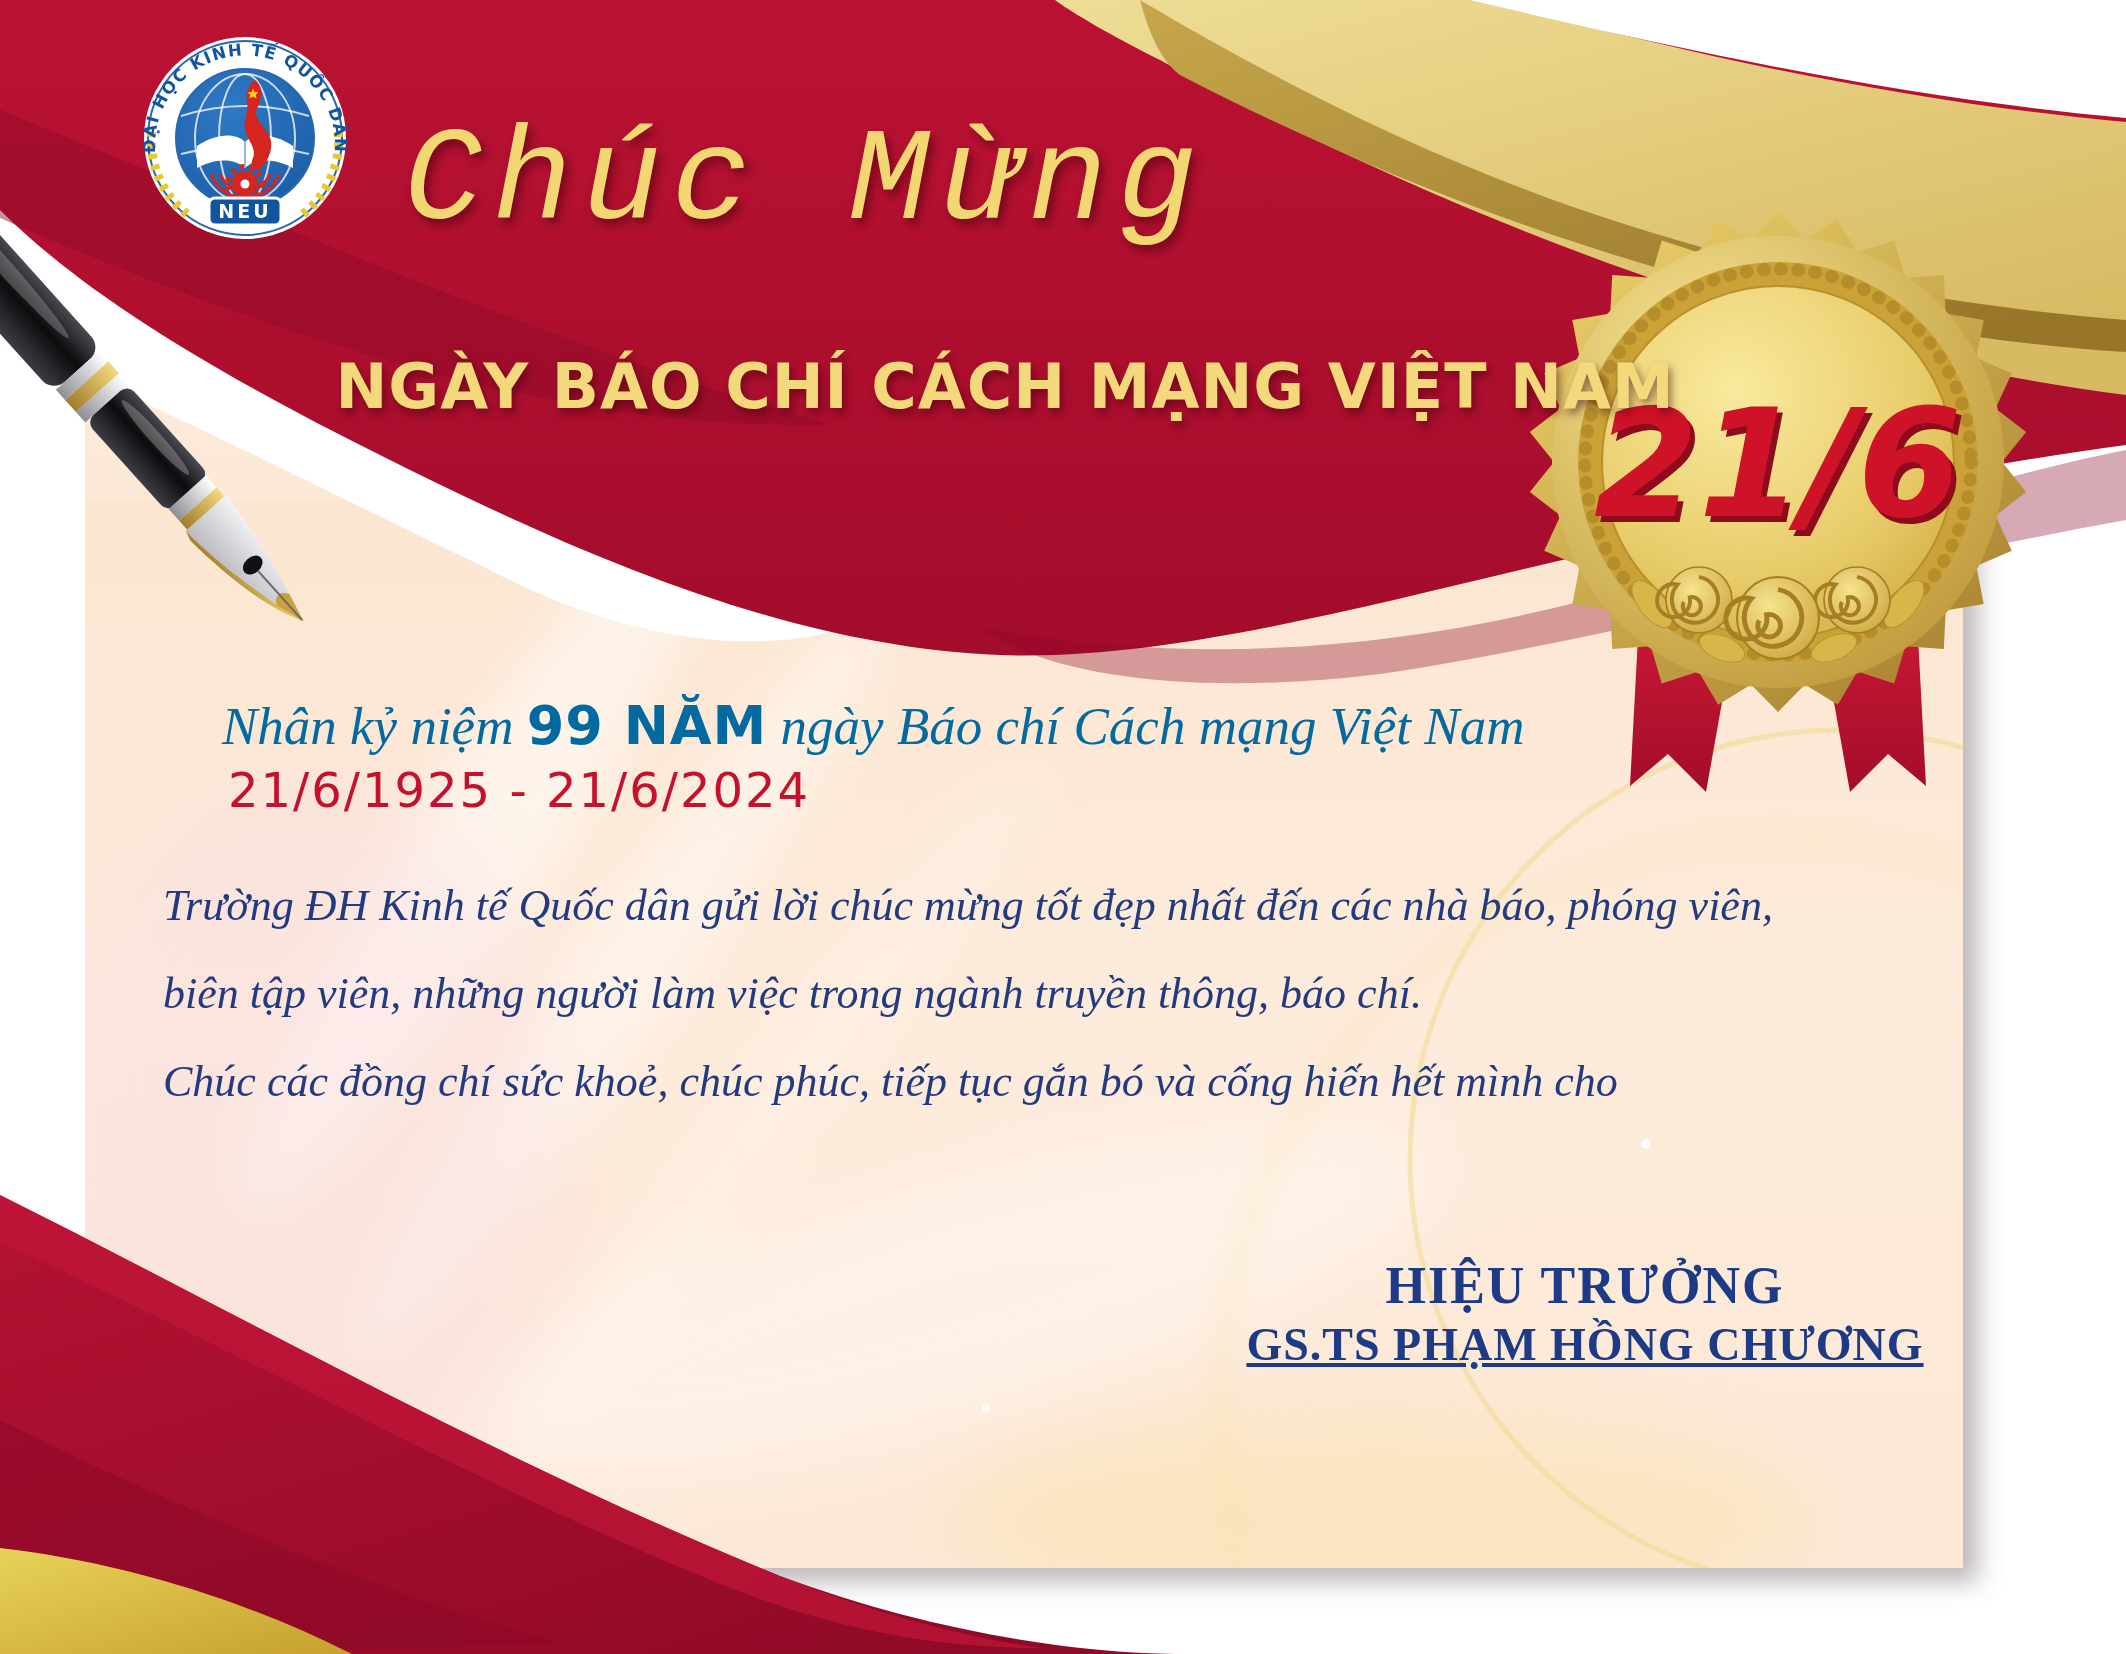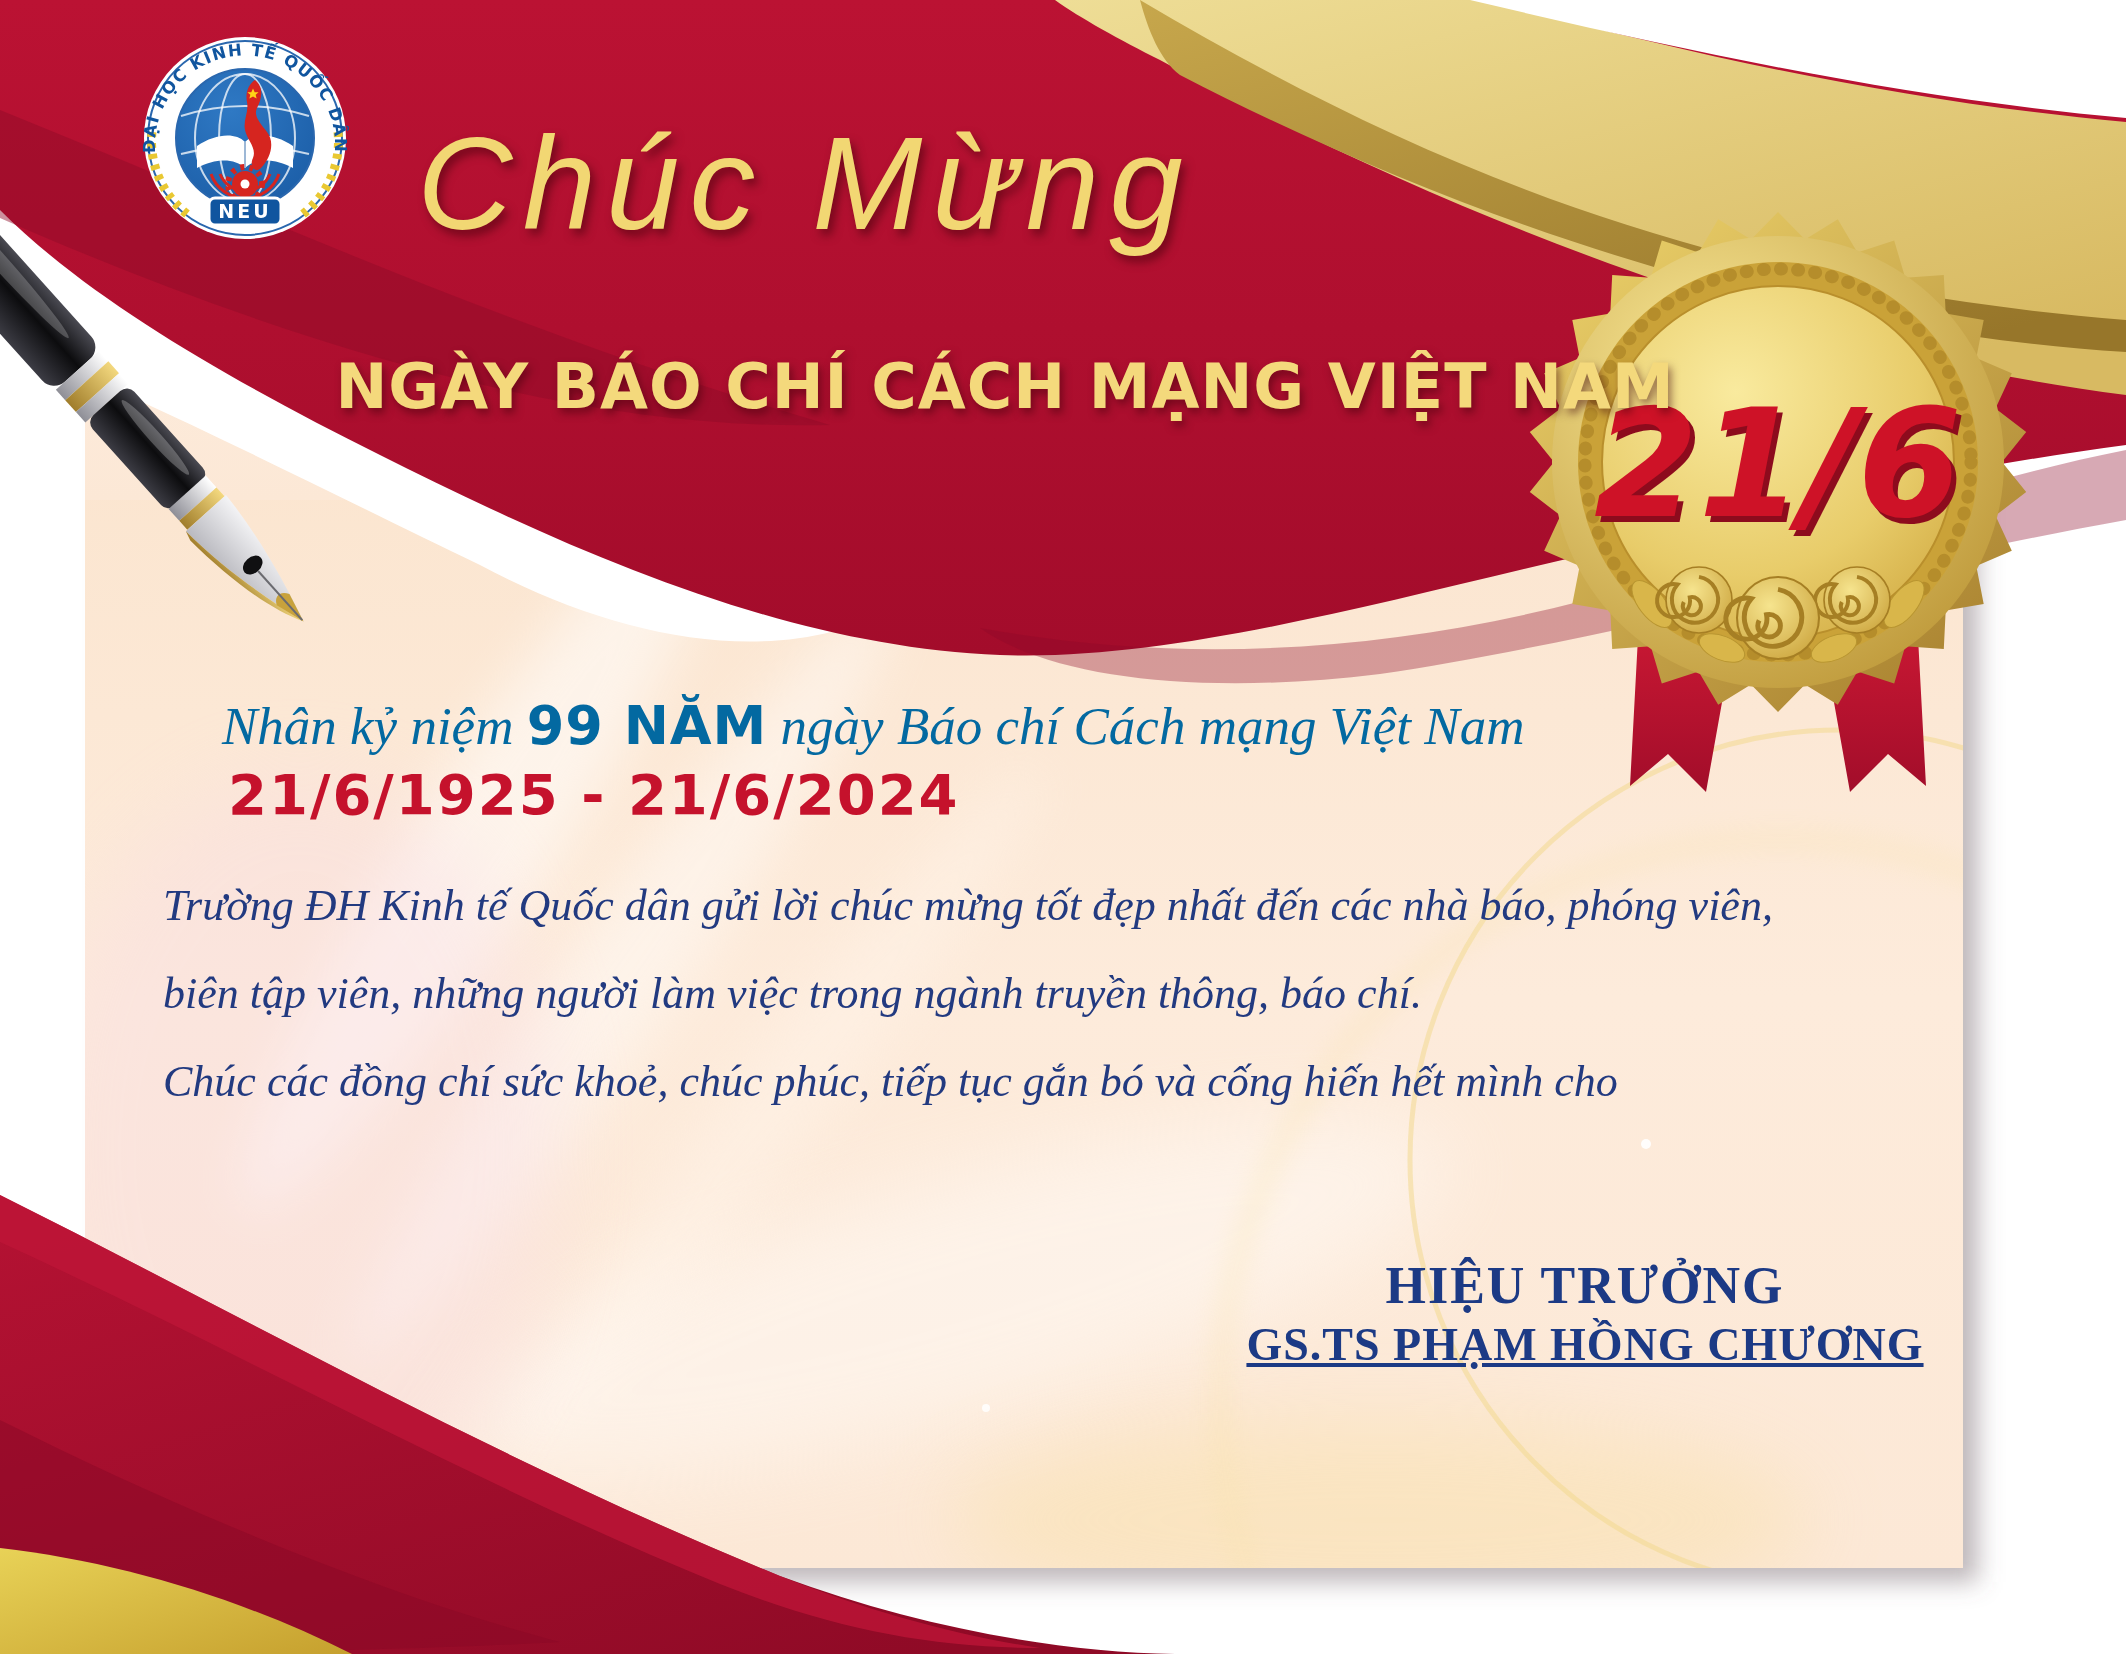--- a/index.html
+++ b/index.html
@@ -2,41 +2,41 @@
 <html><head>
 <meta charset="utf-8">
 <style>
   html,body{margin:0;padding:0;background:#ffffff;}
   #canvas{position:relative;width:2126px;height:1654px;overflow:hidden;background:#ffffff;
           font-family:"DejaVu Sans",sans-serif;}
   #bg{position:absolute;left:0;top:0;width:2126px;height:1654px;}
   .txt{position:absolute;white-space:nowrap;}
   .script-title{
     left:180px;top:108px;width:1250px;text-align:center;
-    font-family:Liberation Sans, sans-serif;font-style:italic;font-weight:400;
+    font-family:Liberation Mono, monospace;font-style:italic;font-weight:400;
     font-size:132px;color:#f2d773;letter-spacing:10px;
     text-shadow:4px 6px 10px rgba(60,0,10,.55);
   }
   .main-title{
     left:180px;top:350px;width:1650px;text-align:center;
     font-family:"DejaVu Sans",sans-serif;font-weight:bold;
     font-size:62px;color:#f4d97c;letter-spacing:1px;
     text-shadow:3px 5px 8px rgba(60,0,10,.5);
   }
   .anniv{
     left:222px;top:694px;font-size:53px;color:#0369a1;
     font-family:"Liberation Serif","DejaVu Serif",serif;font-style:italic;
   }
   .anniv .hl{
     font-family:"DejaVu Sans",sans-serif;font-style:normal;font-weight:800;
     font-size:54px;letter-spacing:1px;
   }
   .date-range{
-    left:228px;top:762px;font-size:56px;color:#c5122c;
-    font-family:"DejaVu Sans",sans-serif;font-weight:700;letter-spacing:2px;
+    left:228px;top:762px;font-size:48px;color:#c5122c;
+    font-family:"DejaVu Sans",sans-serif;font-weight:400;letter-spacing:2px;
   }
   .message{
     left:163px;top:862px;width:1800px;
     font-family:"Liberation Serif","DejaVu Serif",serif;font-style:italic;
     font-size:44px;line-height:88px;color:#223a80;white-space:nowrap;
   }
   .sig-title{
     left:1190px;top:1256px;width:790px;text-align:center;
     font-family:"Liberation Serif","DejaVu Serif",serif;font-weight:bold;
     font-size:52px;color:#1c3a85;letter-spacing:2px;

